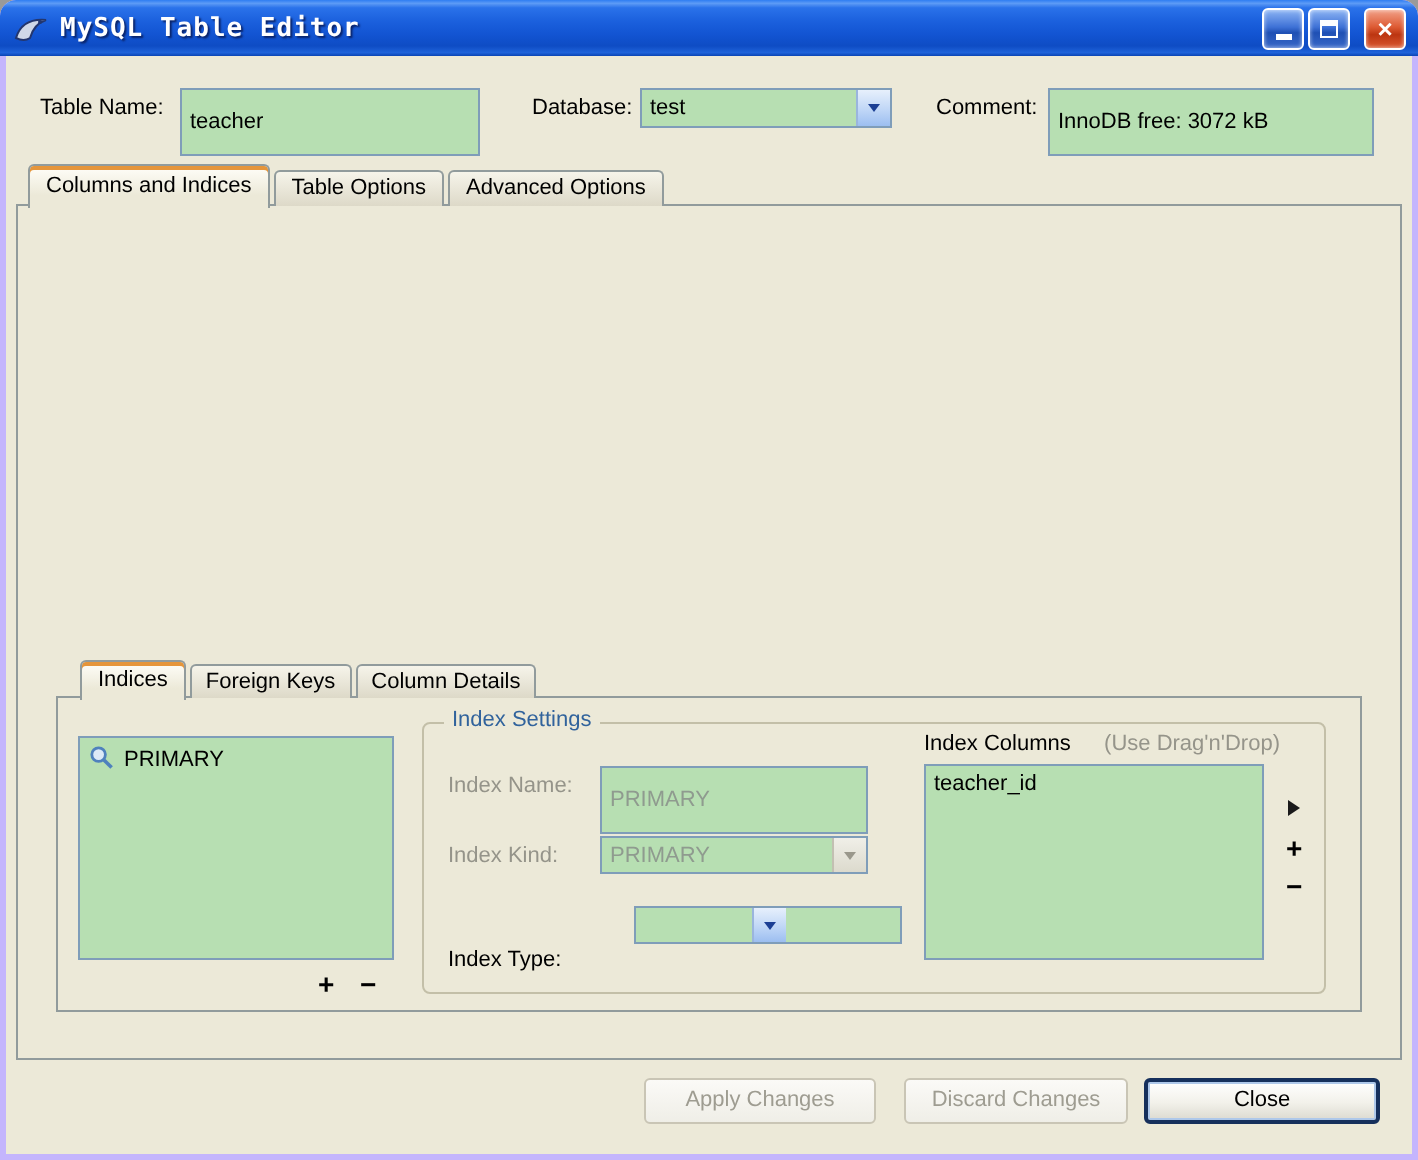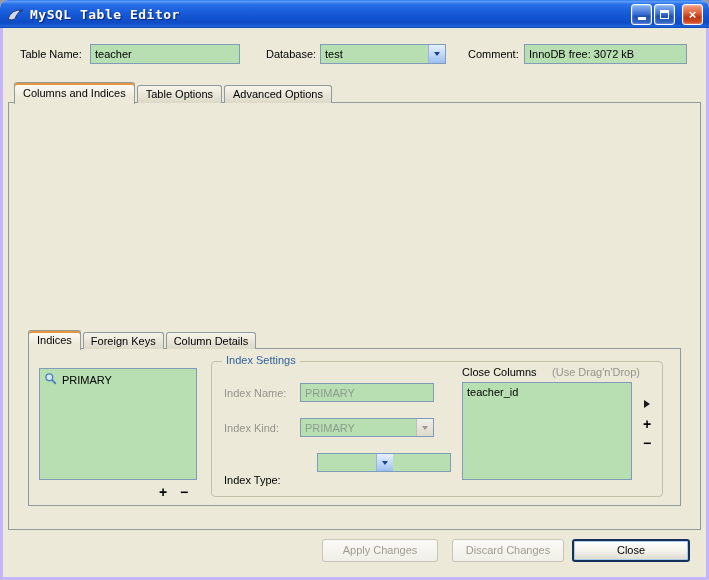--- a/index.html
+++ b/index.html
@@ -34,21 +34,21 @@
   .glyph-close { color: #fff; font-weight: bold; font-size: 13px; line-height: 13px; }
 
   .client { position: absolute; left: 3px; top: 28px; width: 703px; height: 549px; background: #ece9d8; }
 
   .lbl { position: absolute; height: 20px; line-height: 20px; white-space: nowrap; }
   .lbl.dis { color: #95948a; }
 
   .tfield {
     position: absolute; height: 20px; background: #b7dfb2;
     border: 1px solid #7f9db9; font-family: "Liberation Sans", sans-serif;
-    font-size: 11px; padding: 2px 4px; color: #000;
+    font-size: 11px; padding: 16px 4px; color: #000;
   }
   .tfield.dis { color: #8f9b8f; }
 
   .combo { position: absolute; height: 20px; background: #b7dfb2; border: 1px solid #7f9db9; display: flex; align-items: center; }
   .combo .val { flex: 1; padding: 0 4px; white-space: nowrap; overflow: hidden; }
   .combo .val.dis { color: #8f9b8f; }
   .combo .arrow-btn {
     width: 17px; height: 18px; border-left: 1px solid #9ab5dd;
     background: linear-gradient(180deg,#e7f0fc,#bcd4f6 60%,#9cbef0);
     display: flex; align-items: center; justify-content: center;
@@ -249,21 +249,21 @@
           <span class="flag-label">BINARY</span>
         </span>
         <span class="gr-cell w-def">
           <span class="null-badge">NULL</span>
         </span>
         <span class="gr-cell w-com"></span>
       </div>
     </div>
 
     <div class="tabstrip" style="left:25px; top:301px; height:20px; z-index:2;">
-      <span class="tab active" style="height:20px; padding-top:3px;">Indices</span>
+      <span class="tab active" style="height:20px; padding-top:3px;margin-left:12px;">Indices</span>
       <span class="tab" style="height:17px; padding:2px 7px;">Foreign Keys</span>
       <span class="tab" style="height:17px; padding:2px 7px;">Column Details</span>
     </div>
     <div class="tabpage" style="left:25px; top:320px; width:653px; height:158px;">
 
       <div class="listbox" style="left:10px; top:19px; width:158px; height:112px;">
         <div class="list-item">
           <span>
             <svg width="13" height="13" viewBox="0 0 13 13">
               <circle cx="5.3" cy="5.3" r="3.4" fill="#dce9f7" stroke="#4f81bd" stroke-width="1.4"></circle>
@@ -291,21 +291,21 @@
         </div>
 
         <span class="lbl" style="left:12px; top:91px;margin-top:17px;">Index Type:</span>
         <div class="combo" style="left:105px; top:91px; width:134px; height:19px;flex-direction:column;">
           <span class="val">BTREE</span>
           <span class="arrow-btn" style="height:17px;">
               <span class="tri-down"></span>
             </span>
         </div>
 
-        <span class="lbl" style="left:250px; top:2px; height:16px; line-height:16px;">Close Columns</span>
+        <span class="lbl" style="left:250px; top:2px; height:16px; line-height:16px;">Index Columns</span>
         <span class="lbl hint" style="right:22px; top:2px; height:16px; line-height:16px; left:auto; position:absolute;">(Use Drag'n'Drop)</span>
 
         <div class="listbox" style="left:250px; top:20px; width:170px; height:98px;">
           <div class="list-item">
             <span>teacher_id</span>
           </div>
         </div>
         <span class="tri-right" style="left:432px; top:38px;"></span>
         <span class="pm-btn" style="left:431px; top:55px;">+</span>
         <span class="pm-btn" style="left:431px; top:74px;">−</span>

